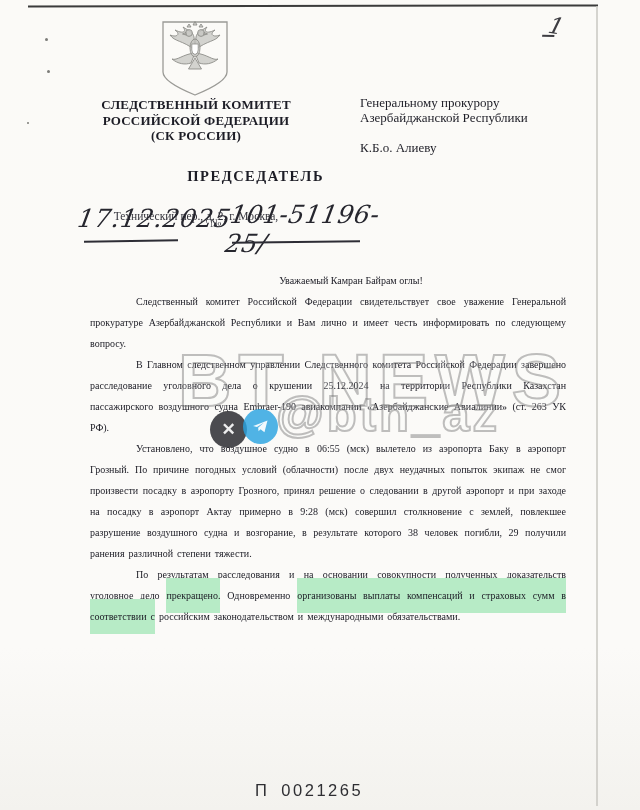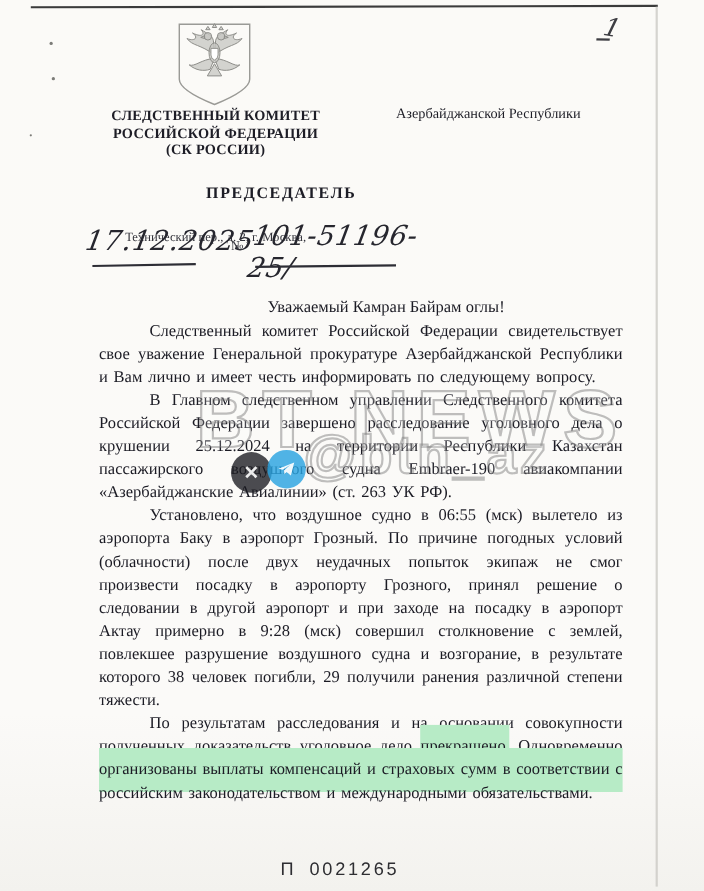--- a/index.html
+++ b/index.html
@@ -42,21 +42,21 @@
   .reference{position:absolute;left:70px;top:198px;width:330px;height:52px;}
   .hw{font-family:"DejaVu Serif", serif;font-style:italic;color:#26262e;transform:skewX(-10deg);display:inline-block;}
   .ref-date{position:absolute;left:8px;top:6px;font-size:25px;letter-spacing:1px;}
   .ref-no{position:absolute;left:140px;top:18px;font-size:12px;color:#3a3a42;font-style:normal;font-family:"Liberation Serif",serif;}
   .ref-number{position:absolute;left:158px;top:2px;font-size:25px;letter-spacing:.5px;}
   .ref-underline1{position:absolute;left:14px;top:42px;width:94px;height:2px;background:#2d2d35;transform:rotate(-1deg);}
   .ref-underline2{position:absolute;left:162px;top:43px;width:128px;height:1.6px;background:#2d2d35;transform:rotate(-0.6deg);}
   
   .body-text{
     position:absolute;left:90px;top:270px;width:476px;
-    font-size:15px;line-height:21px;color:#1b1b24;
+    font-size:10px;line-height:21px;color:#1b1b24;
     text-align:justify;word-spacing:1.5px;font-family:Liberation Serif, serif;
   }
   .salutation{text-align:center;margin:0 0 17px 0;word-spacing:normal;}
   .body-text p{margin:0;text-indent:46px;}
   .hl{background:var(--hl,#b7ebc6);box-decoration-break:clone;-webkit-box-decoration-break:clone;padding:12px 0;}
   
   .watermark{position:absolute;left:0;top:0;width:560px;height:810px;pointer-events:none;}
   .wm-text{
     position:absolute;font-family:"Liberation Sans", sans-serif;font-weight:800;
     color:rgba(255,255,255,0.18);
@@ -114,21 +114,23 @@
     <div class="lh-org">СЛЕДСТВЕННЫЙ КОМИТЕТ</div>
     <div class="lh-org">РОССИЙСКОЙ ФЕДЕРАЦИИ</div>
     <div class="lh-org">(СК РОССИИ)</div>
     <div class="lh-title">ПРЕДСЕДАТЕЛЬ</div>
     <div class="lh-addr">
       <div>Технический пер., д. 2, г. Москва,</div>
     </div>
   </div>
 
   <div class="addressee">
+    <div>Генеральному прокурору</div>
     <div>Азербайджанской Республики</div>
+    <div class="name">К.Б.о. Алиеву</div>
   </div>
 
   <div class="reference">
     <span class="hw ref-date">17.12.2025</span>
     <span class="ref-no">№</span>
     <span class="hw ref-number">101-51196-25/</span>
     <div class="ref-underline1"></div>
     <div class="ref-underline2"></div>
   </div>
 

